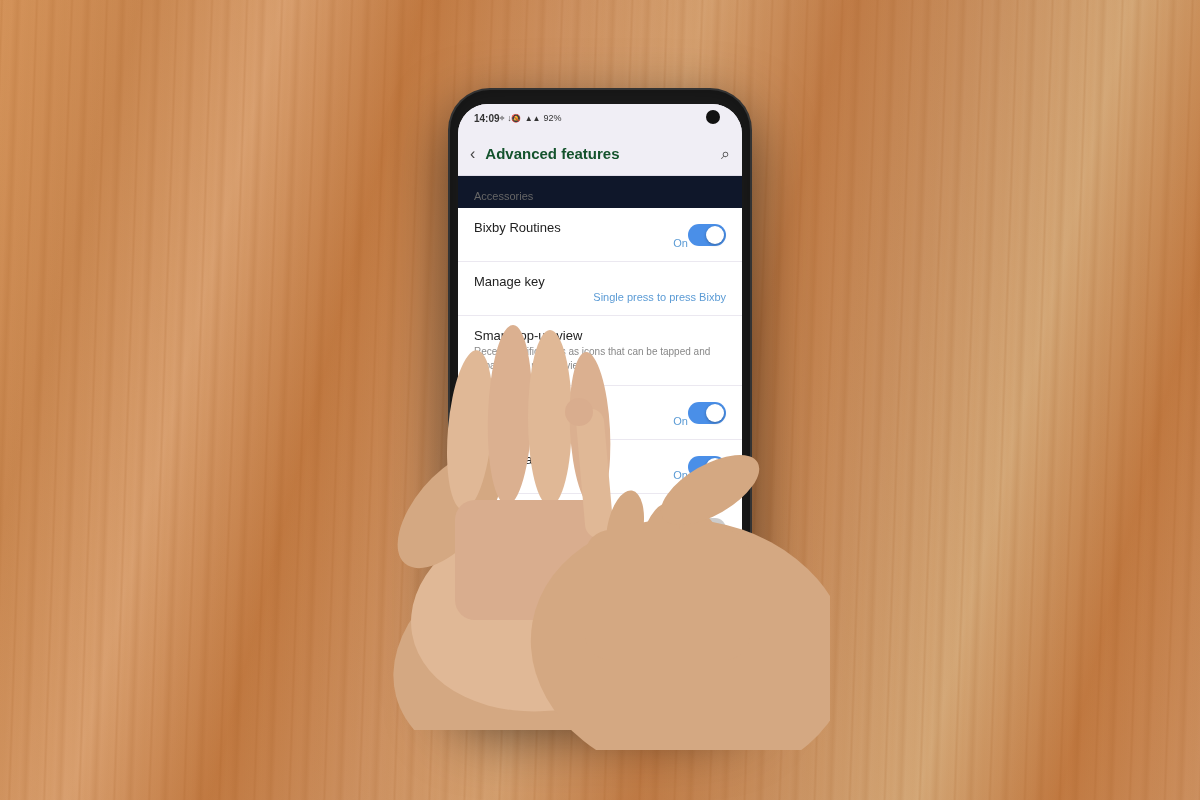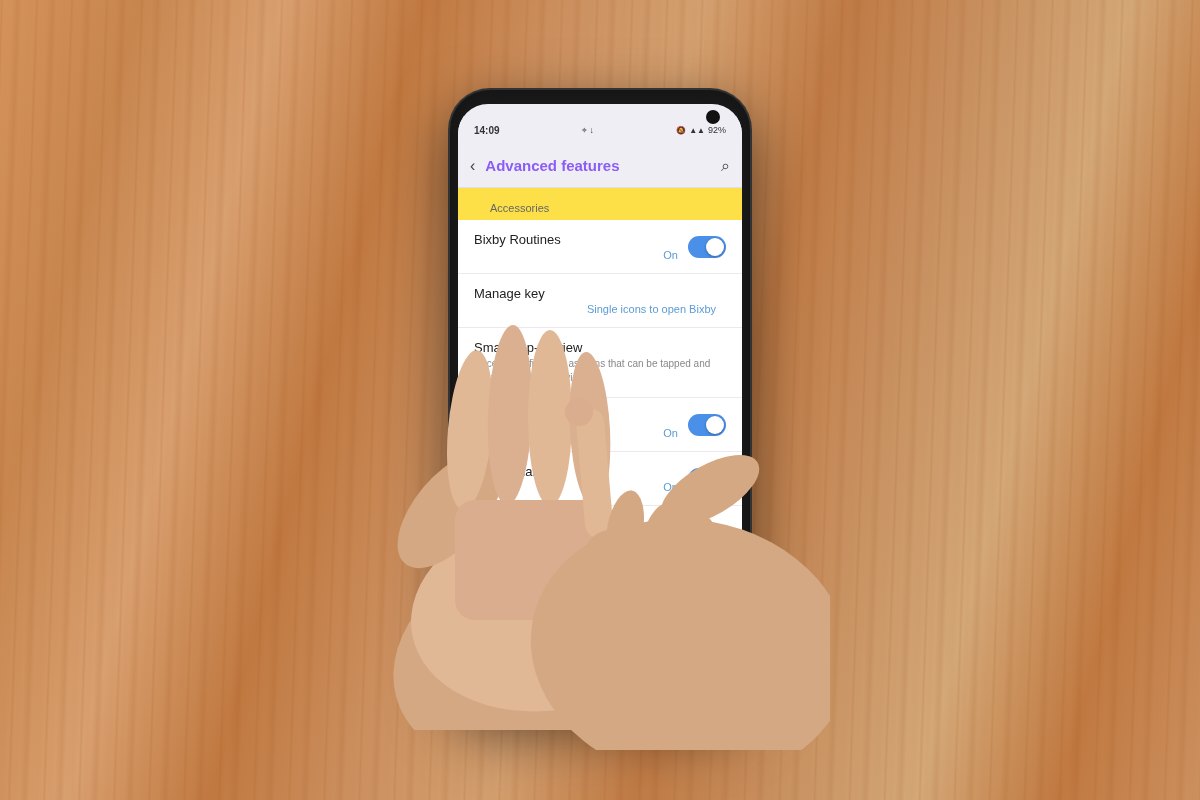--- a/index.html
+++ b/index.html
@@ -79,24 +79,22 @@
       border-radius: 30px;
       overflow: hidden;
     }
 
     
     .status-bar {
       height: 28px;
       background: #f0eef5;
       display: flex;
       align-items: center;
-      justify-content: space-between;
       padding: 0 16px;
       position: relative;
-      margin-top: 12px;
     }
 
     .status-time {
       font-size: 10px;
       font-weight: bold;
       color: #333;
     }
 
     .status-icons {
       display: flex;
@@ -143,60 +141,59 @@
       font-size: 16px;
       color: #444;
       margin-right: 10px;
       cursor: pointer;
     }
 
     .app-bar-title {
       flex: 1;
       font-size: 15px;
       font-weight: 600;
-      color: #8b5cf6;
+      color: #14532d;
     }
 
     .app-bar-search {
       font-size: 16px;
       color: #444;
       cursor: pointer;
     }
 
     
     .settings-list {
       overflow-y: auto;
       height: calc(100% - 28px - 44px - 36px);
       background: #f0eef5;
     }
 
     .section-header {
-      padding: 14px 32px 6px;
+      padding: 14px 16px 6px;
       font-size: 11px;
       color: #666;
-      background: #fde047;
+      background: #0f172a;
     }
 
     .setting-item {
       background: #fff;
       border-bottom: 1px solid #ebe8f0;
       padding: 12px 16px;
       display: flex;
       align-items: center;
       justify-content: space-between;
       min-height: 52px;
     }
 
     .setting-item:first-of-type {
       border-top: 1px solid #ebe8f0;
     }
 
     .setting-info {
       flex: 1;
-      padding-right: 10px;
     }
 
     .setting-title {
       font-size: 13px;
       color: #222;
       font-weight: 400;
     }
 
     .setting-subtitle {
       font-size: 11px;
@@ -370,21 +367,21 @@
             <div class="setting-subtitle">On</div>
           </div>
           <div class="toggle on">
             <div class="toggle-knob"></div>
           </div>
         </div>
 
         <div class="setting-item">
           <div class="setting-info">
             <div class="setting-title">Manage key</div>
-            <div class="setting-subtitle">Single icons to open Bixby</div>
+            <div class="setting-subtitle">Single press to press Bixby</div>
           </div>
         </div>
 
         <div class="setting-item">
           <div class="setting-info">
             <div class="setting-title">Smart pop-up view</div>
             <div class="setting-desc">Receive notifications as icons that can be tapped and expanded in pop-up view.</div>
           </div>
         </div>
 

